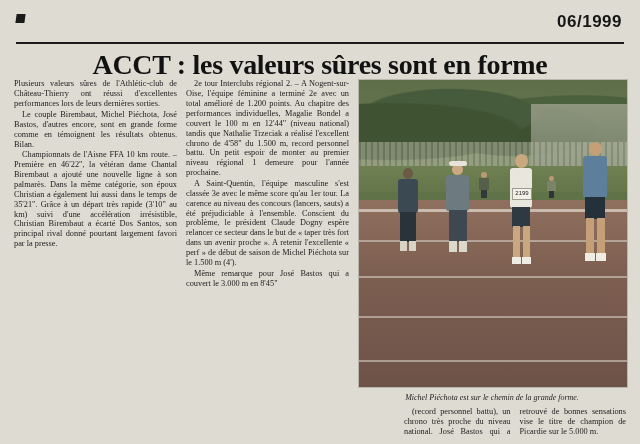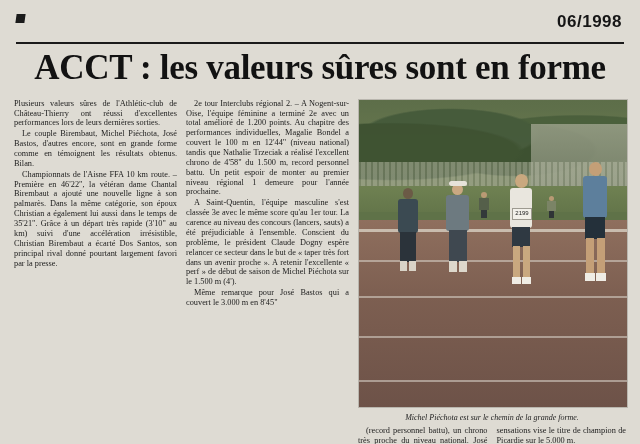--- a/index.html
+++ b/index.html
@@ -48,26 +48,26 @@
     letter-spacing:0.5px;
   }
   .rule{
     height:2px;background:#1a1a1a;
     margin:2px 2px 6px 2px;
   }
   
   .headline{
     font-family:"Liberation Serif", serif;
     font-weight:bold;
-    font-size:35px;
+    font-size:28px;
     line-height:1.05;
     color:#121212;
     text-align:center;
     letter-spacing:-0.3px;
-    margin:2px 0 12px 0;
+    margin:2px 0 0 0;
     padding:0 4px;
   }
   
   .cols{
     display:flex;
     gap:9px;
     align-items:flex-start;
   }
   .col{
     width:164px;
@@ -147,33 +147,34 @@
     line-height:1.2;
   }
   .photo-bottomtext{
     margin-top:4px;
     font-size:8.3px;
     line-height:1.19;
     text-align:justify;
     color:#1c1c1c;
     column-count:2;
     column-gap:9px;
+    margin-left:46px;
   }
   .photo-bottomtext p{margin:0;text-indent:8px;}
 </style>
 </head>
 <body>
 
 <div class="page">
 
   <div class="hdr">
     <div class="hdr-left">
       <span class="sq"></span>
     </div>
-    <div class="hdr-date">06/1998</div>
+    <div class="hdr-date">06/1999</div>
   </div>
 
   <div class="rule"></div>
 
   <div class="headline">ACCT : les valeurs sûres sont en forme</div>
 
   <div class="cols">
 
     <div class="col">
       <p class="noind">Plusieurs valeurs sûres de l'Athlétic-club de Château-Thierry ont réussi d'excellentes performances lors de leurs dernières sorties.</p>

